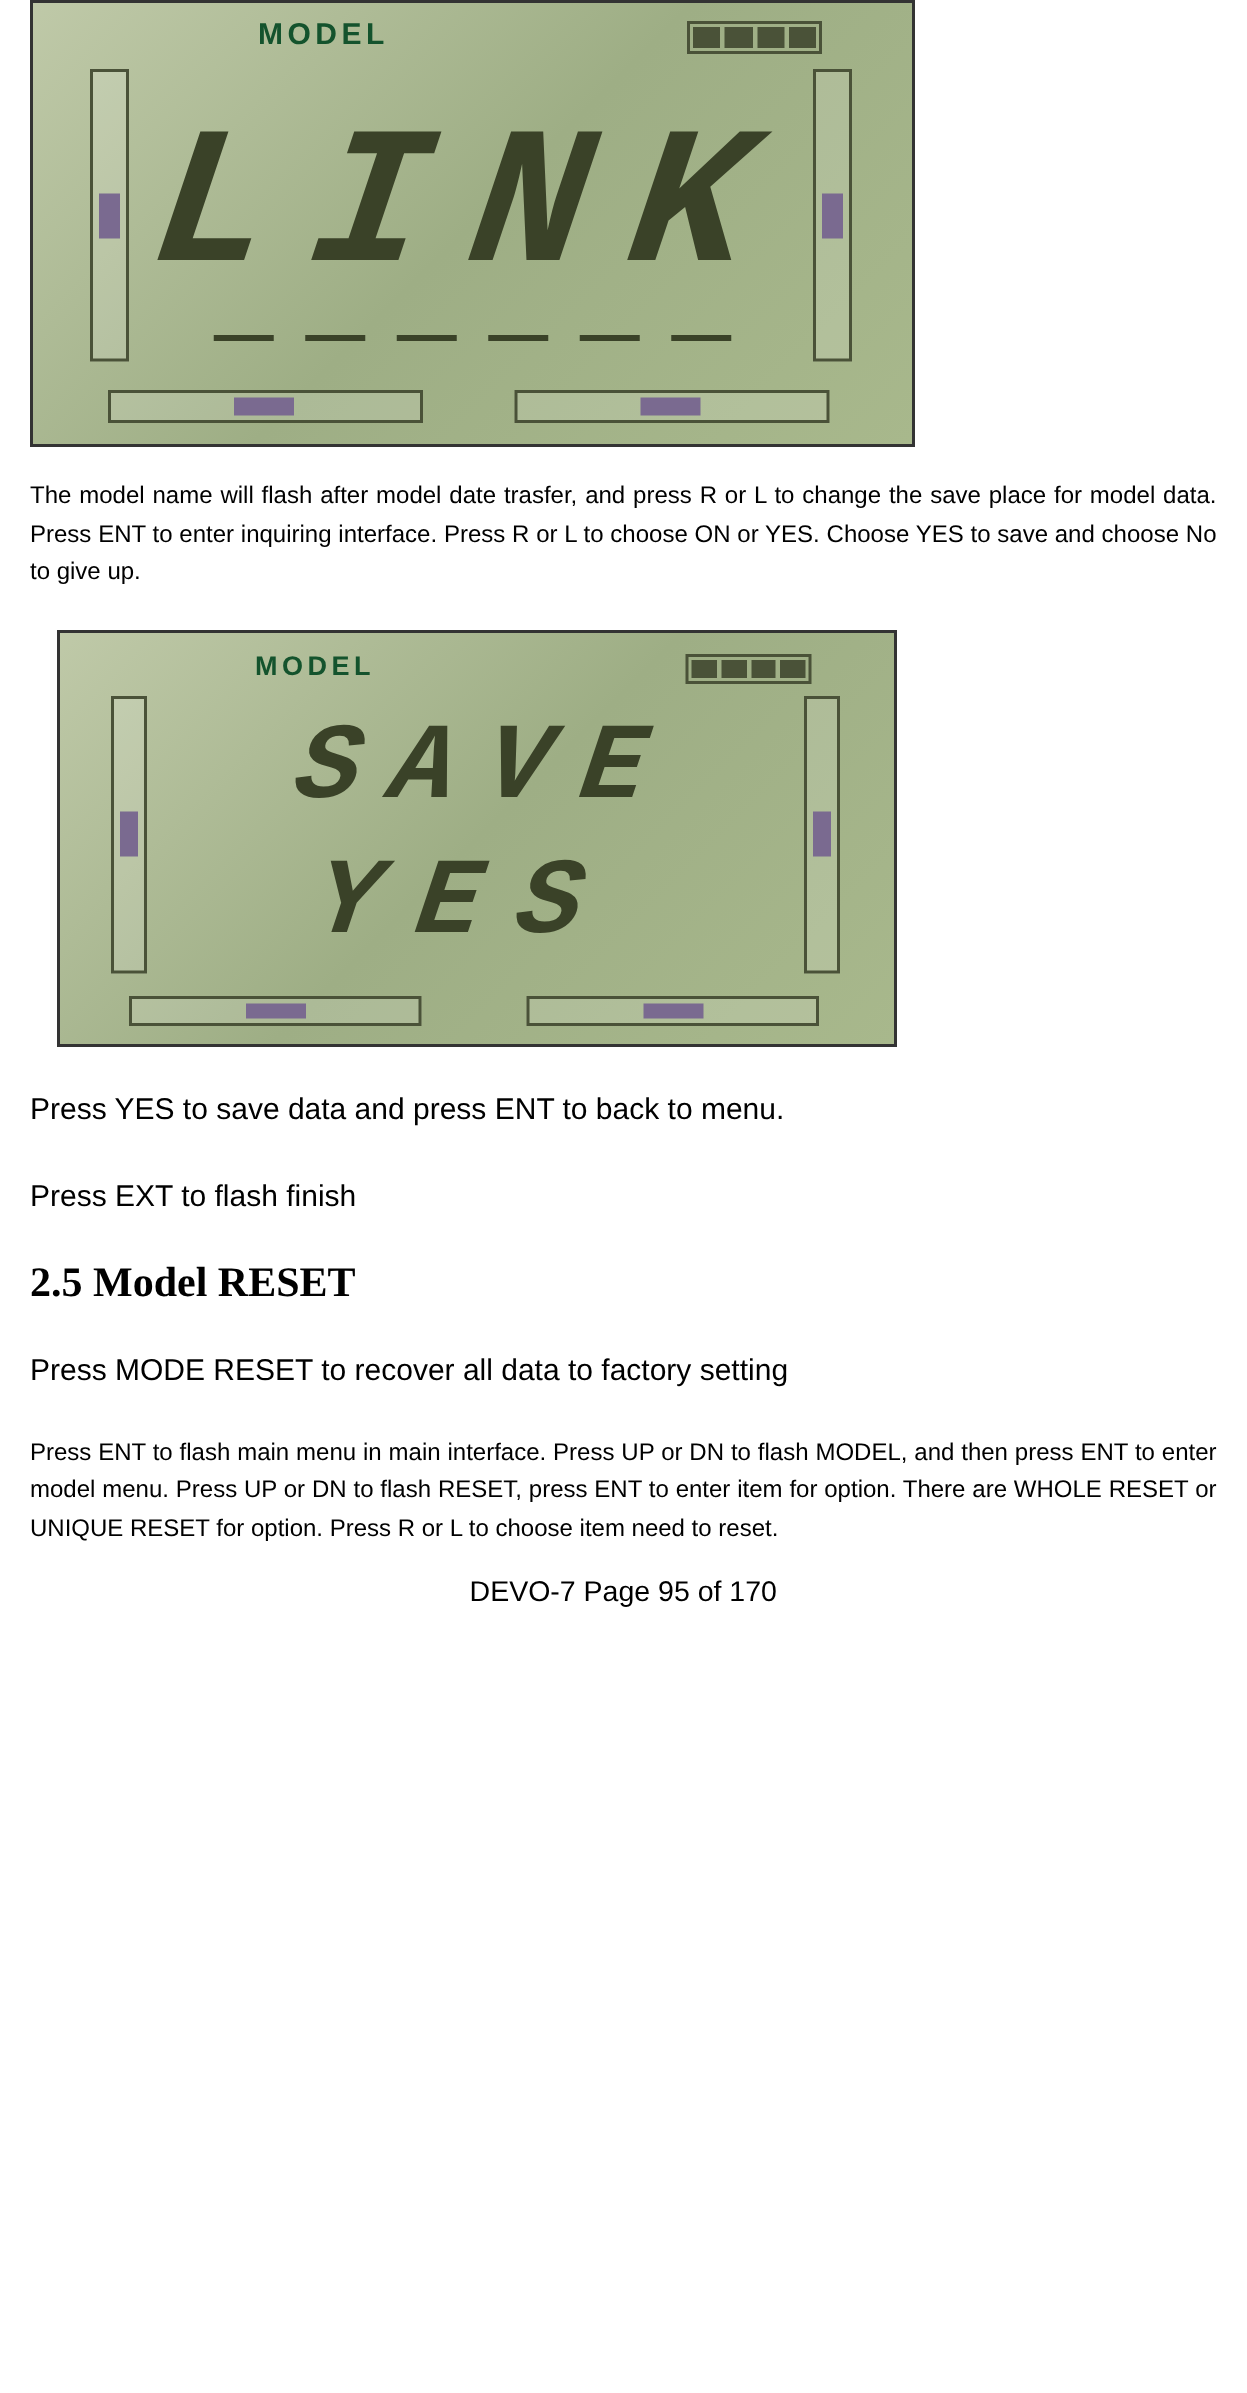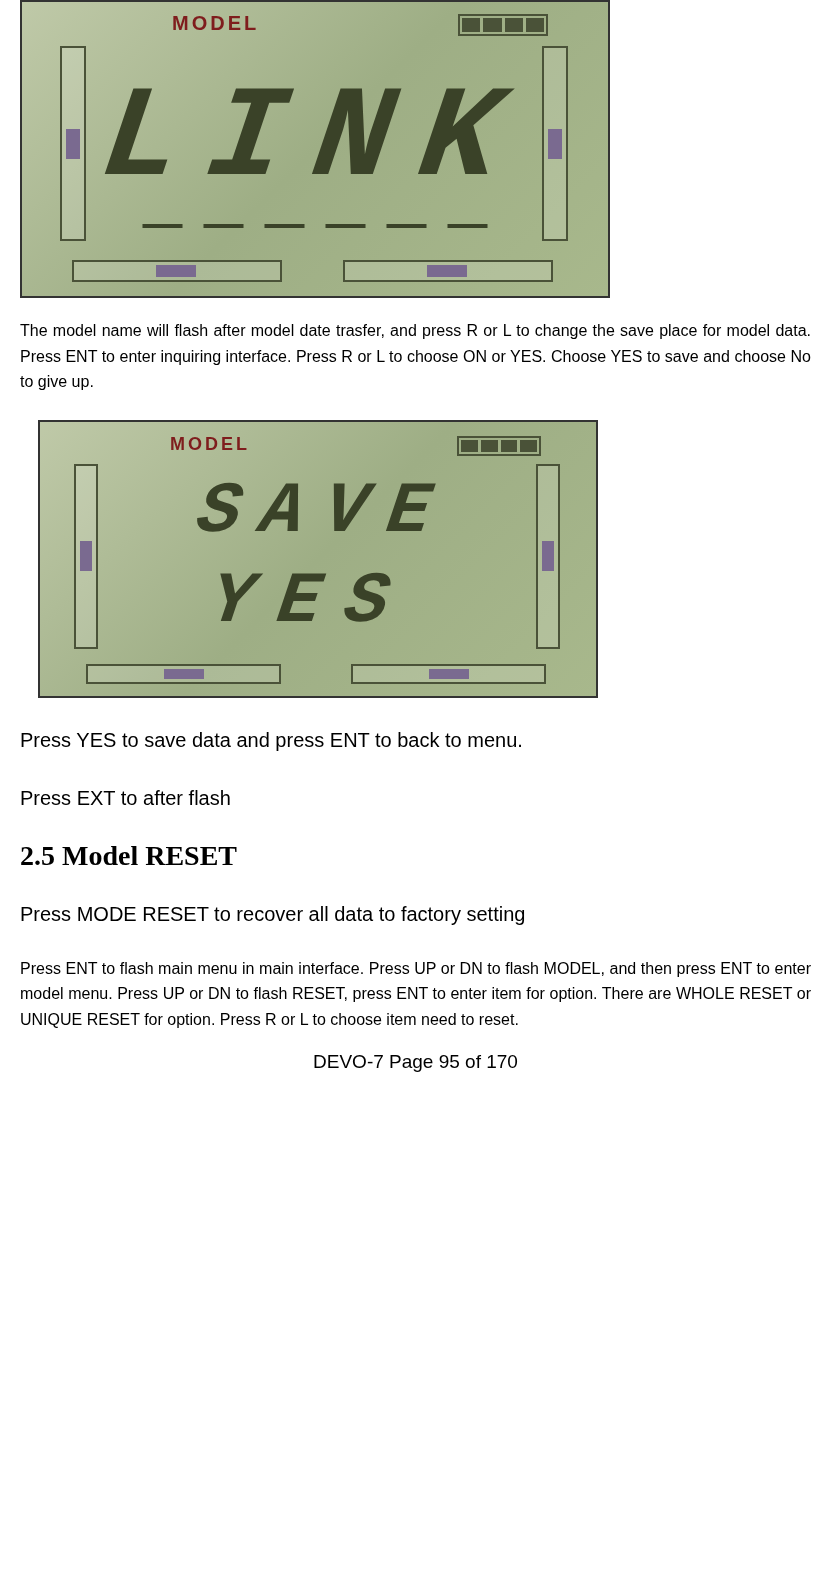--- a/index.html
+++ b/index.html
@@ -24,21 +24,21 @@
     .lcd-inner {
       position: absolute; inset: 0;
       background: linear-gradient(135deg, #bfc9a8 0%, #9eae85 50%, #a8b88c 100%);
     }
     .lcd-label {
       position: absolute;
       top: 10px; left: 150px;
       font-family: Arial;
       font-size: 20px;
       letter-spacing: 3px;
-      color: #7f1d1d;
+      color: #14532d;
       font-weight: bold;
     }
     .lcd2 .lcd-label { left: 130px; top: 12px; font-size: 18px;}
     
     
     .battery {
       position: absolute;
       top: 12px; right: 60px;
       width: 90px; height: 22px;
       border: 2px solid #4a5238;
@@ -178,21 +178,21 @@
   <div class="trim-h trim-h-left">
       <div class="marker"></div>
     </div>
   <div class="trim-h trim-h-right">
       <div class="marker"></div>
     </div>
 </div>
 
 <p class="para-nojust">Press YES to save data and press ENT to back to menu.</p>
 
-<p class="para-nojust">Press EXT to after flash</p>
+<p class="para-nojust">Press EXT to flash finish</p>
 
 <h2 class="section-title">2.5 Model RESET</h2>
 
 <p class="para-nojust">Press MODE RESET to recover all data to factory setting</p>
 
 <p class="para">Press ENT to flash main menu in main interface. Press UP or DN to flash MODEL, and then press ENT to enter model menu. Press UP or DN to flash RESET, press ENT to enter item for option. There are WHOLE RESET or UNIQUE RESET for option. Press R or L to choose item need to reset.</p>
 
 <div class="footer">DEVO-7      Page 95 of 170</div>
 
 </body></html>

